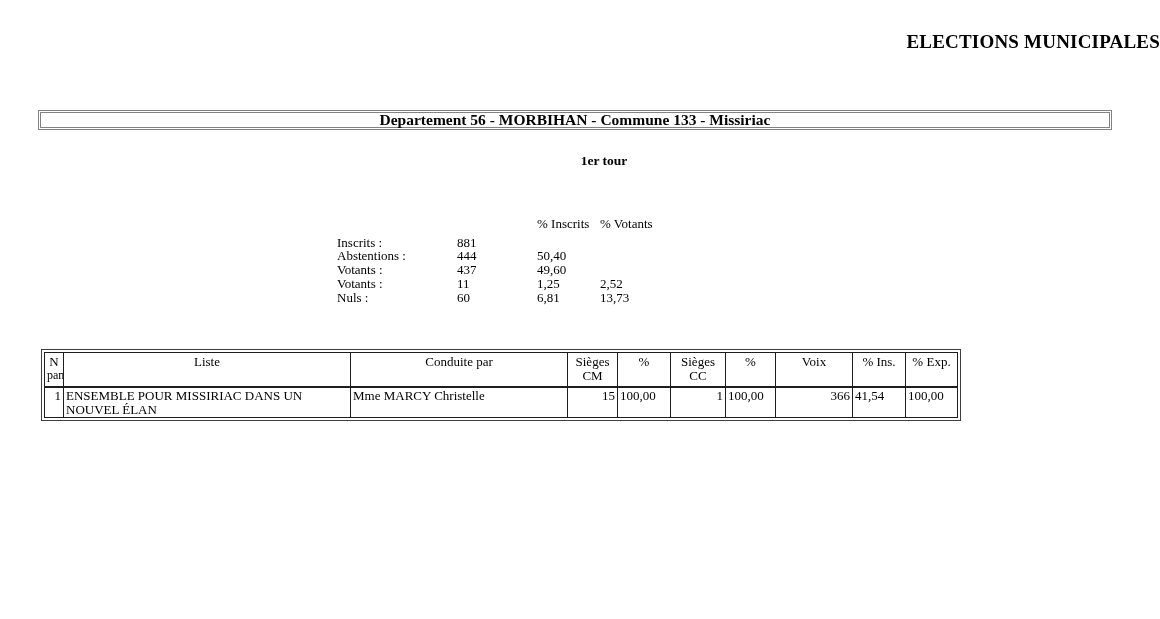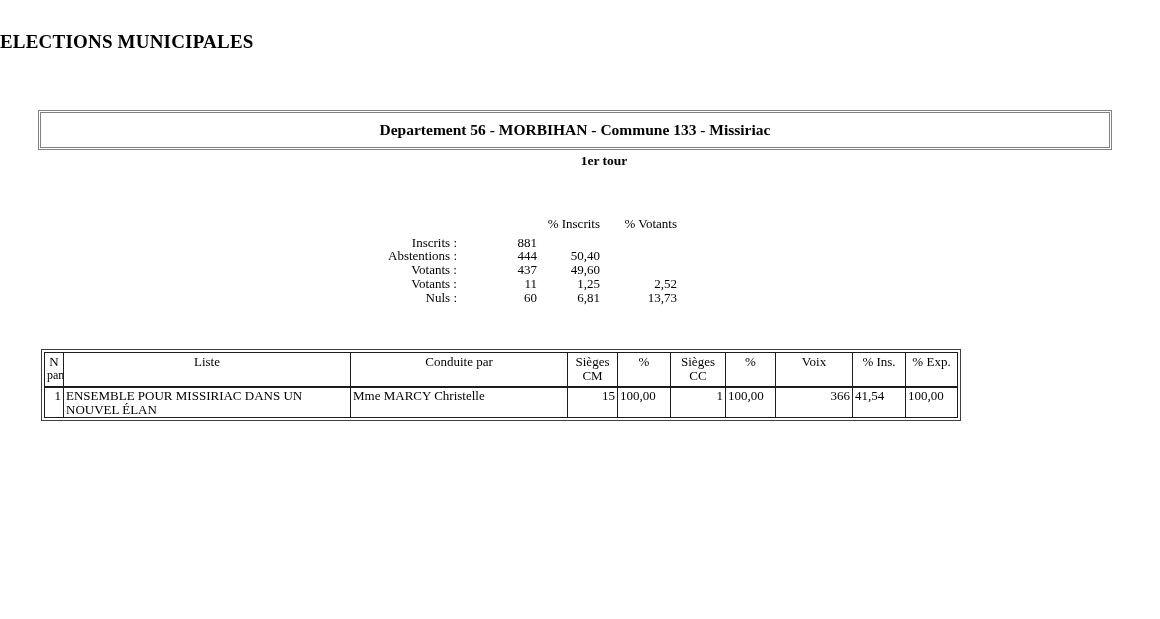--- a/index.html
+++ b/index.html
@@ -7,48 +7,48 @@
     position: relative;
     width: 1160px;
     height: 619px;
     background: #ffffff;
     font-family: "Liberation Serif", "DejaVu Serif", serif;
     color: #000;
     overflow: hidden;
   }
 
   
-  .titles { position: absolute; top: 31px; left: 0; width: 100%; text-align: left; }
+  .titles { position: absolute; top: 31px; left: 0; width: 100%; text-align: right; }
   .main-title { font-size: 19px; font-weight: bold; line-height: 21px; letter-spacing: 0.2px; }
   .doc-date { font-size: 16px; font-weight: bold; line-height: 20px; }
 
   
   .commune-box {
     position: absolute; left: 38px; top: 110px;
-    width: 1074px; height: 40px; box-sizing: border-box;
+    width: 1074px; height: 20px; box-sizing: border-box;
     border: 3px double #828282;
     display: flex; align-items: center; justify-content: center;
     background: #fff;
   }
   .commune-box span { font-size: 15.5px; font-weight: bold; white-space: nowrap; }
 
   
   .tour-block {
     position: absolute; top: 153px; left: 0; width: 100%;
     text-align: center; font-weight: bold; font-size: 13.5px; line-height: 15.5px; margin-left: 24px;
   }
 
   
   .stats {
     position: absolute; left: 337px; top: 217px;
     border-collapse: collapse; table-layout: fixed;
     font-size: 13px;
   }
   .stats td {
-    padding: 0; text-align: right; line-height: 13.7px; white-space: nowrap;
+    padding: 0; text-align: left; line-height: 13.7px; white-space: nowrap;
   }
   .stats tr.stats-head td { padding-bottom: 5px; }
   .stats .c1 { width: 120px; } .stats .c2 { width: 80px; }
   .stats .c3 { width: 63px; }  .stats .c4 { width: 77px; }
 
   
   .results-frame {
     position: absolute; left: 41px; top: 349px;
     border: 1px solid #3f3f3f; padding: 2px; background: #fff;
   }

